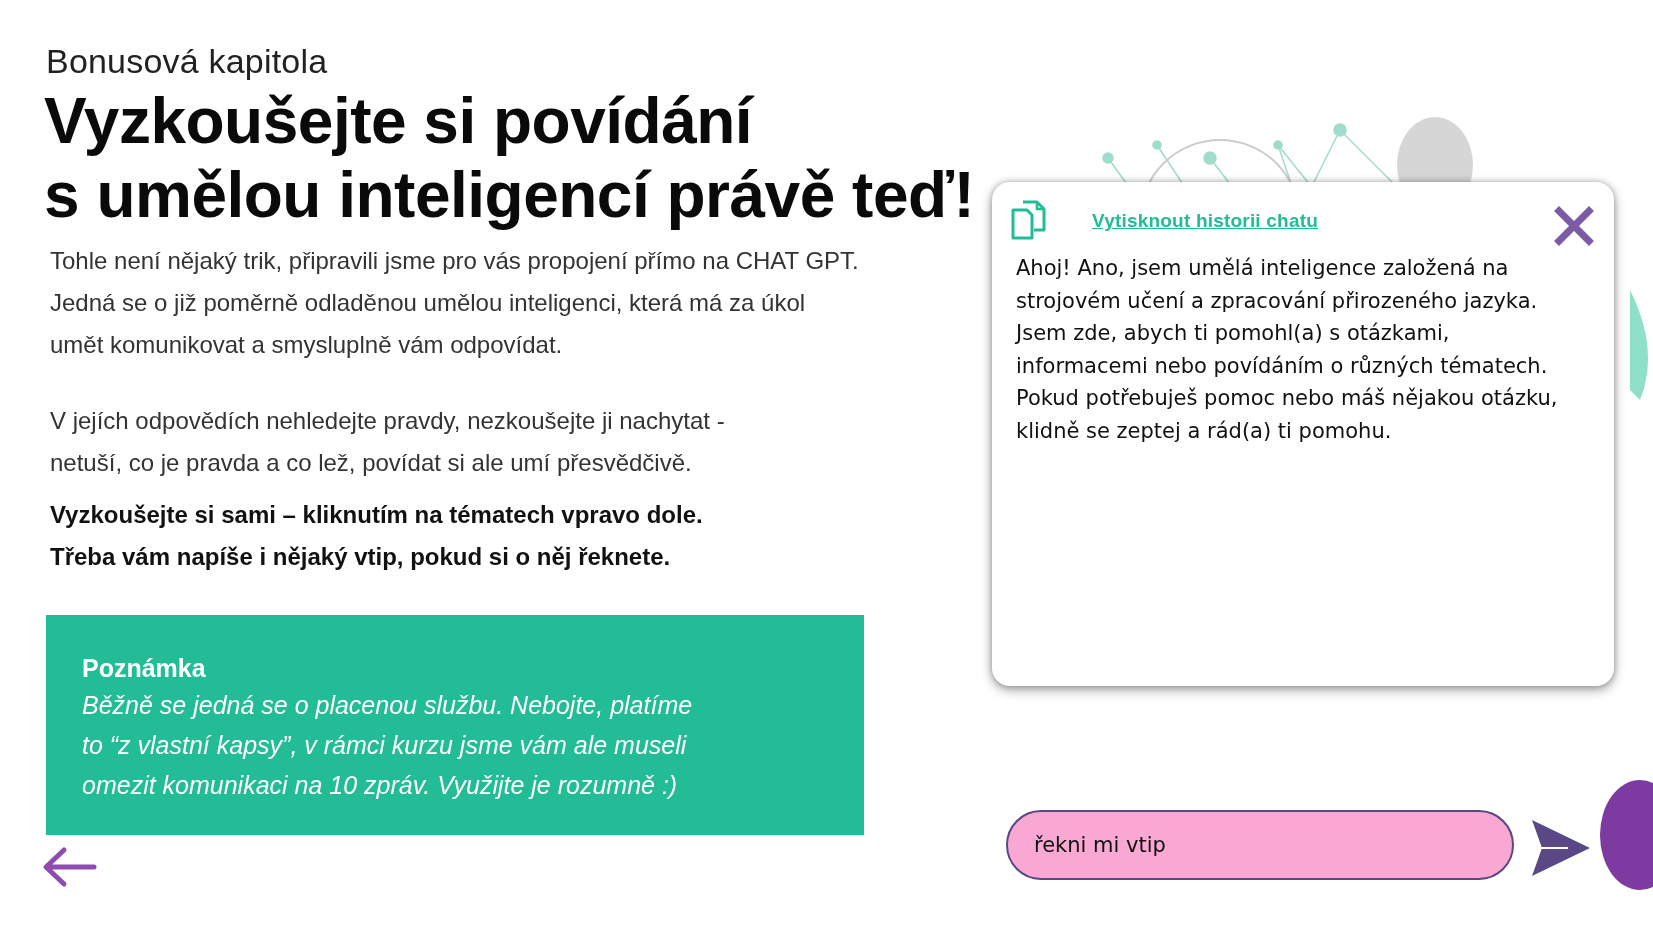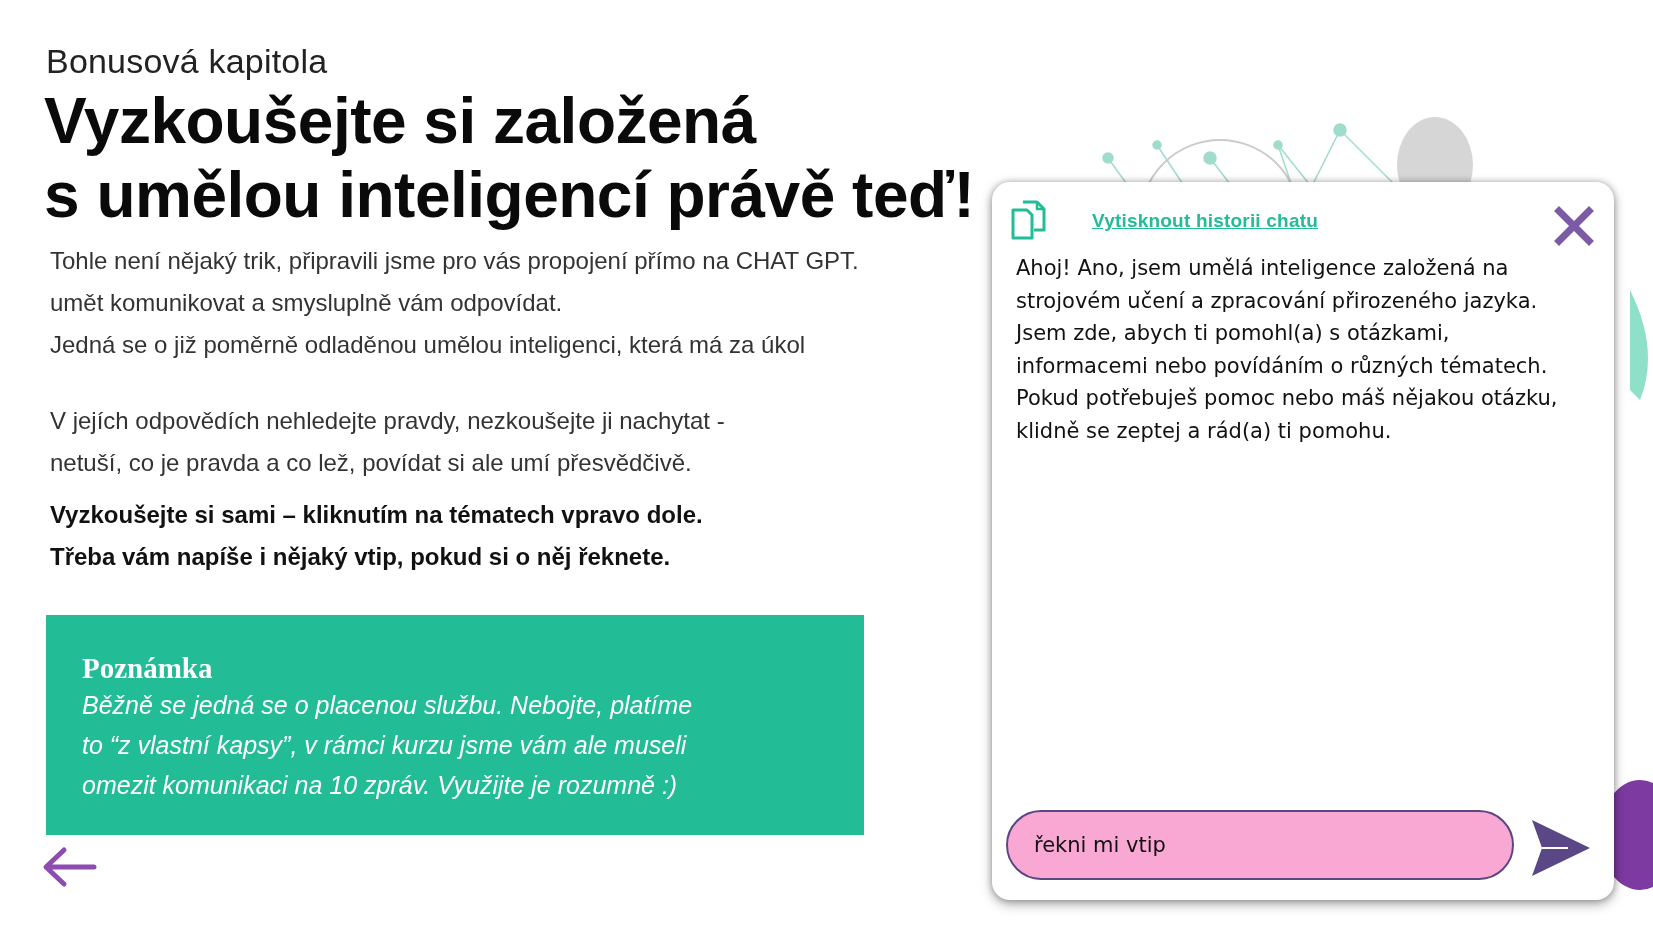--- a/index.html
+++ b/index.html
@@ -10,30 +10,30 @@
   .kicker { position: absolute; left: 46px; top: 42px; font-size: 34px; color: #222; font-weight: 400; letter-spacing: 0.2px; }
   .title { position: absolute; left: 44px; top: 84px; font-size: 64px; line-height: 74px; font-weight: 900; color: #0a0a0a; white-space: nowrap; letter-spacing: -0.5px; }
   .para { position: absolute; left: 50px; font-size: 24px; line-height: 42px; color: #333; white-space: nowrap; }
   .p1 { top: 240px; }
   .p2 { top: 400px; }
   .p3 { top: 494px; font-weight: 700; color: #111; }
   .note {
     position: absolute; left: 46px; top: 615px; width: 818px; height: 220px;
     background: #22bc97; color: #fff; box-sizing: border-box; padding: 36px 36px 0 36px;
   }
-  .note-title { font-size: 29px; font-weight: 700; line-height: 34px; font-family: Liberation Serif, serif; }
+  .note-title { font-size: 25px; font-weight: 700; line-height: 34px; }
   .note-body { font-size: 25px; font-style: italic; line-height: 40px; }
   .back-arrow { position: absolute; left: 40px; top: 846px; width: 58px; height: 42px; cursor: pointer; }
 
   
   .illus { position: absolute; left: 1100px; top: 110px; width: 560px; height: 330px; }
 
   
   .chat {
-    position: absolute; left: 992px; top: 182px; width: 622px; height: 718px;
+    position: absolute; left: 992px; top: 182px; width: 622px; height: 504px;
     background: #fff; border-radius: 18px;
     box-shadow: 0 4px 12px rgba(0,0,0,0.35), 0 0 6px rgba(0,0,0,0.25);
   }
   .chat-header { position: absolute; left: 18px; top: 18px; right: 18px; height: 50px; }
   .copy-icon { position: absolute; left: 0; top: 0; width: 38px; height: 40px; cursor: pointer; }
   .print-link {
     position: absolute; left: 82px; top: 10px; font-size: 19px; font-weight: 700;
     color: #22bc97; text-decoration: underline; cursor: pointer; letter-spacing: 0.2px;
   }
   .close-btn { position: absolute; right: 2px; top: 6px; width: 40px; height: 40px; cursor: pointer; }
@@ -68,28 +68,28 @@
     <circle cx="178" cy="35" r="4"></circle>
     <circle cx="240" cy="20" r="6"></circle>
   </g>
   <circle cx="120" cy="110" r="80" fill="none" stroke="#ccc" stroke-width="2"></circle>
   <ellipse cx="335" cy="55" rx="38" ry="48" fill="#d6d6d6"></ellipse>
   <path d="M530 180 Q560 240 540 290 L530 280 Z" fill="#8fe0c8"></path>
 </svg>
 
 <div class="kicker">Bonusová kapitola</div>
 <div class="title">
-  <div>Vyzkoušejte si založená</div>
+  <div>Vyzkoušejte si povídání</div>
   <div>s umělou inteligencí právě teď!</div>
 </div>
 
 <div class="para p1">
   <div>Tohle není nějaký trik, připravili jsme pro vás propojení přímo na CHAT GPT.</div>
+  <div>Jedná se o již poměrně odladěnou umělou inteligenci, která má za úkol</div>
   <div>umět komunikovat a smysluplně vám odpovídat.</div>
-  <div>Jedná se o již poměrně odladěnou umělou inteligenci, která má za úkol</div>
 </div>
 <div class="para p2">
   <div>V jejích odpovědích nehledejte pravdy, nezkoušejte ji nachytat -</div>
   <div>netuší, co je pravda a co lež, povídat si ale umí přesvědčivě.</div>
 </div>
 <div class="para p3">
   <div>Vyzkoušejte si sami – kliknutím na tématech vpravo dole.</div>
   <div>Třeba vám napíše i nějaký vtip, pokud si o něj řeknete.</div>
 </div>
 

